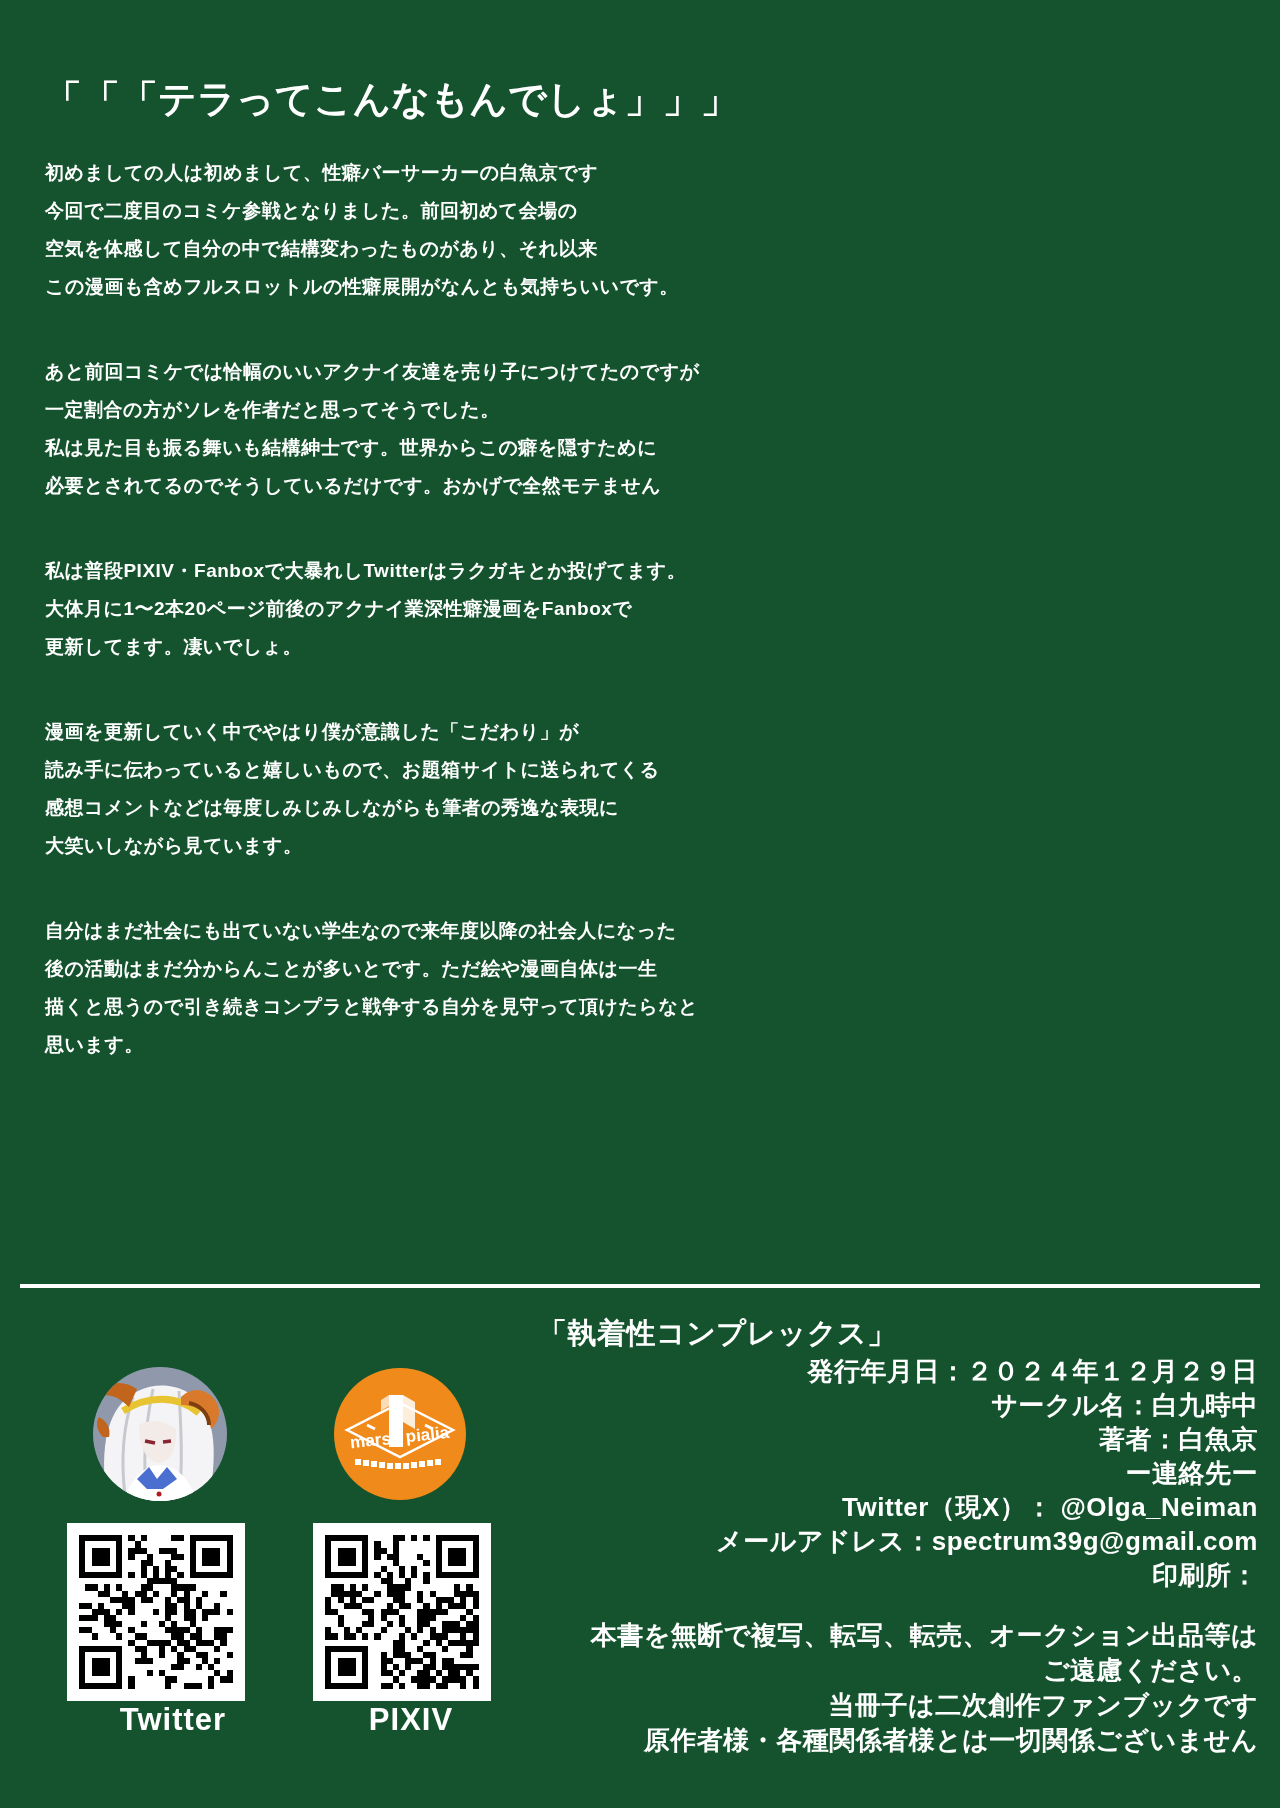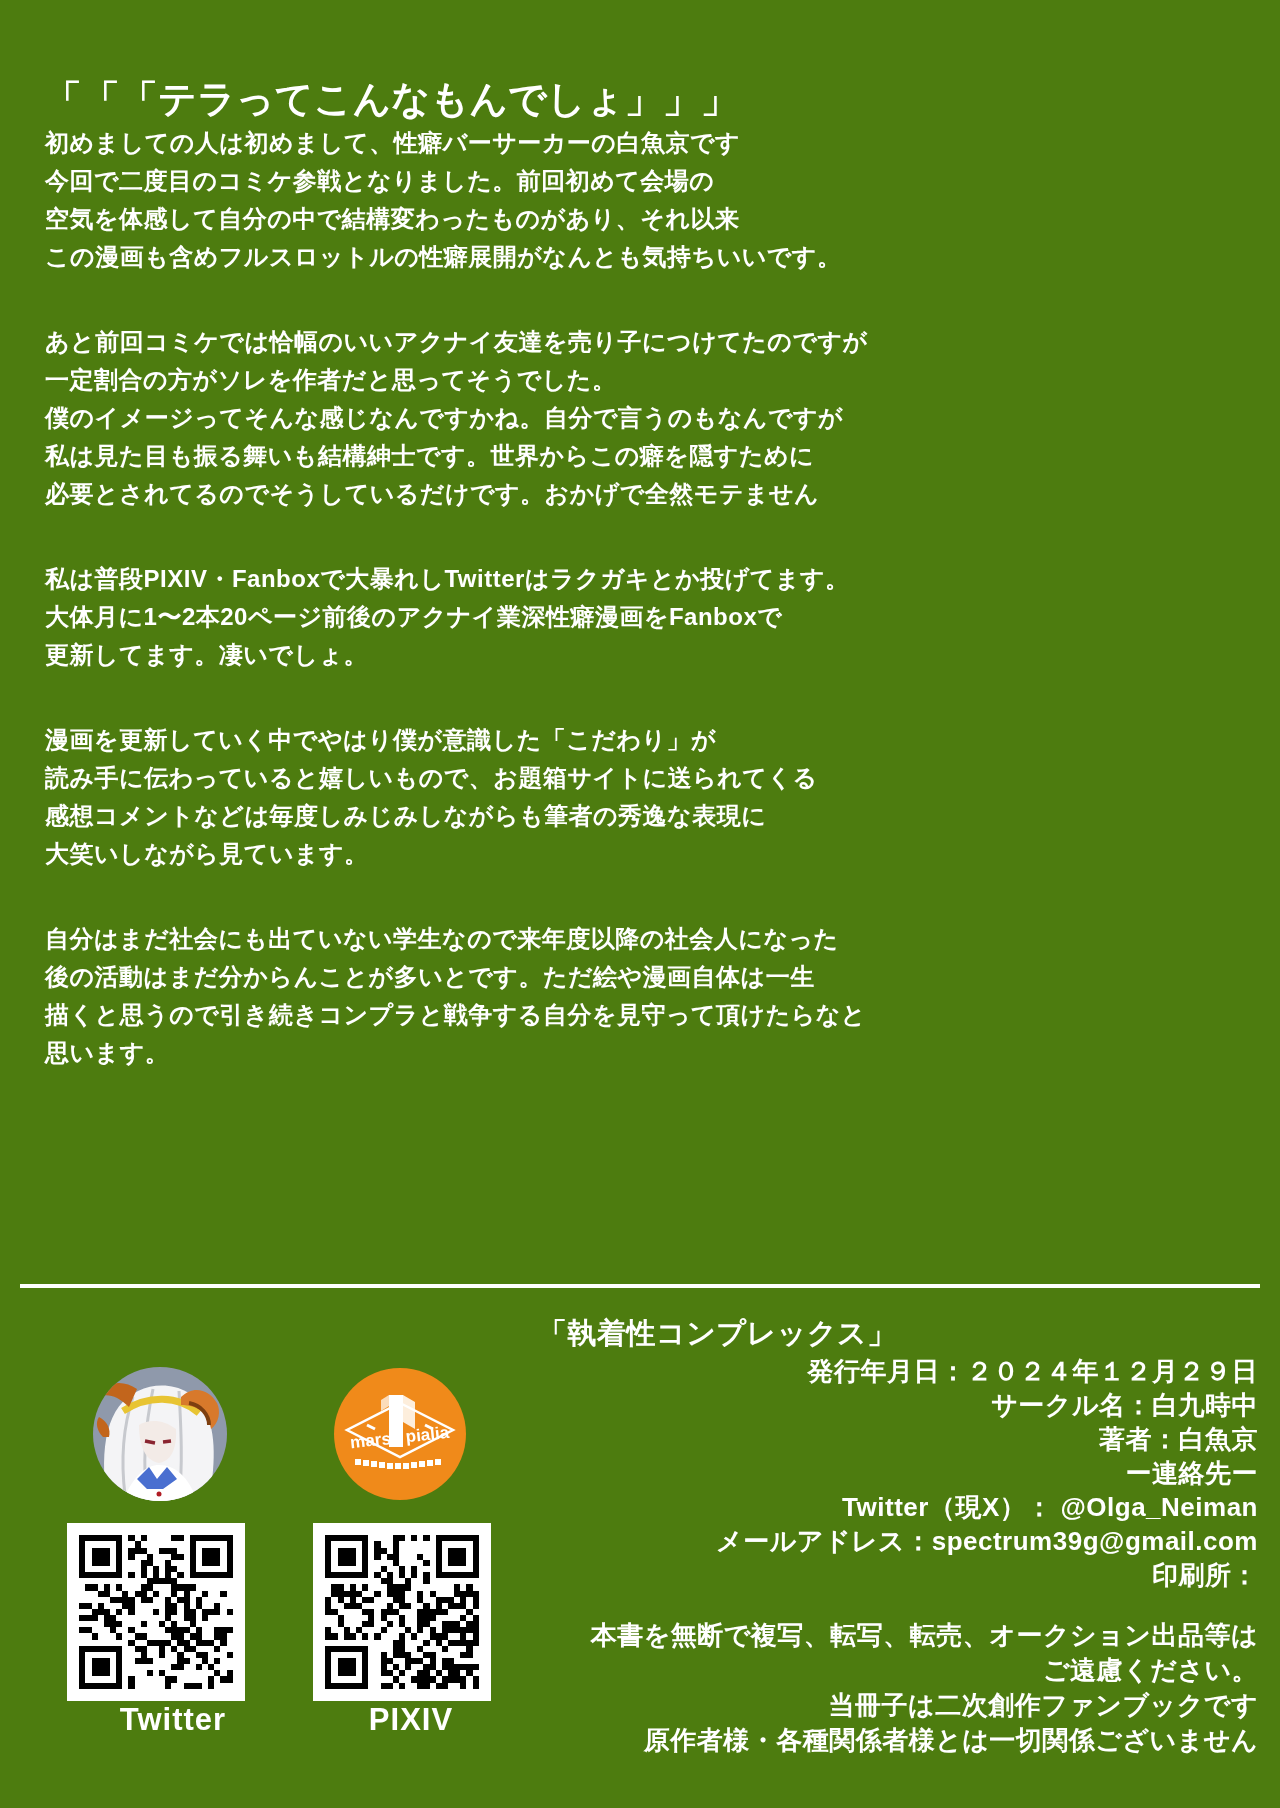--- a/index.html
+++ b/index.html
@@ -1,26 +1,26 @@
 <!DOCTYPE html>
 <html><head>
 <meta charset="utf-8">
 <style>
   html,body{margin:0;padding:0;background:#000;}
   .page{
-    position:relative;width:1280px;height:1808px;background:#4d7c0f;color:#fff;
+    position:relative;width:1280px;height:1808px;background:#14532d;color:#fff;
     overflow:hidden;font-family:"Liberation Sans","DejaVu Sans",sans-serif;font-weight:700;
   }
   .title{
     position:absolute;left:44px;top:74px;margin:0;
     font-size:38px;font-weight:800;letter-spacing:0;white-space:nowrap;
   }
   .afterword{
-    position:absolute;left:45px;top:124px;width:1120px;
-    font-size:24px;line-height:38px;letter-spacing:.5px;
+    position:absolute;left:45px;top:154px;width:1120px;
+    font-size:19px;line-height:38px;letter-spacing:.5px;
   }
   .afterword p{margin:0 0 47px 0;}
   .afterword .line{white-space:nowrap;}
   .divider{
     position:absolute;left:20px;top:1284px;width:1240px;height:4px;
     background:#fff;border:none;margin:0;padding:0;
   }
   .colophon{
     position:absolute;left:538px;top:1312px;width:720px;
     font-size:26px;line-height:34px;letter-spacing:.5px;
@@ -53,21 +53,20 @@
   <div class="afterword">
     <p>
       <span class="line" style="display:block">初めましての人は初めまして、性癖バーサーカーの白魚京です</span>
       <span class="line" style="display:block">今回で二度目のコミケ参戦となりました。前回初めて会場の</span>
       <span class="line" style="display:block">空気を体感して自分の中で結構変わったものがあり、それ以来</span>
       <span class="line" style="display:block">この漫画も含めフルスロットルの性癖展開がなんとも気持ちいいです。</span>
     </p>
     <p>
       <span class="line" style="display:block">あと前回コミケでは恰幅のいいアクナイ友達を売り子につけてたのですが</span>
       <span class="line" style="display:block">一定割合の方がソレを作者だと思ってそうでした。</span>
-      <span class="line" style="display:block">僕のイメージってそんな感じなんですかね。自分で言うのもなんですが</span>
       <span class="line" style="display:block">私は見た目も振る舞いも結構紳士です。世界からこの癖を隠すために</span>
       <span class="line" style="display:block">必要とされてるのでそうしているだけです。おかげで全然モテません</span>
     </p>
     <p>
       <span class="line" style="display:block">私は普段PIXIV・Fanboxで大暴れしTwitterはラクガキとか投げてます。</span>
       <span class="line" style="display:block">大体月に1〜2本20ページ前後のアクナイ業深性癖漫画をFanboxで</span>
       <span class="line" style="display:block">更新してます。凄いでしょ。</span>
     </p>
     <p>
       <span class="line" style="display:block">漫画を更新していく中でやはり僕が意識した「こだわり」が</span>

